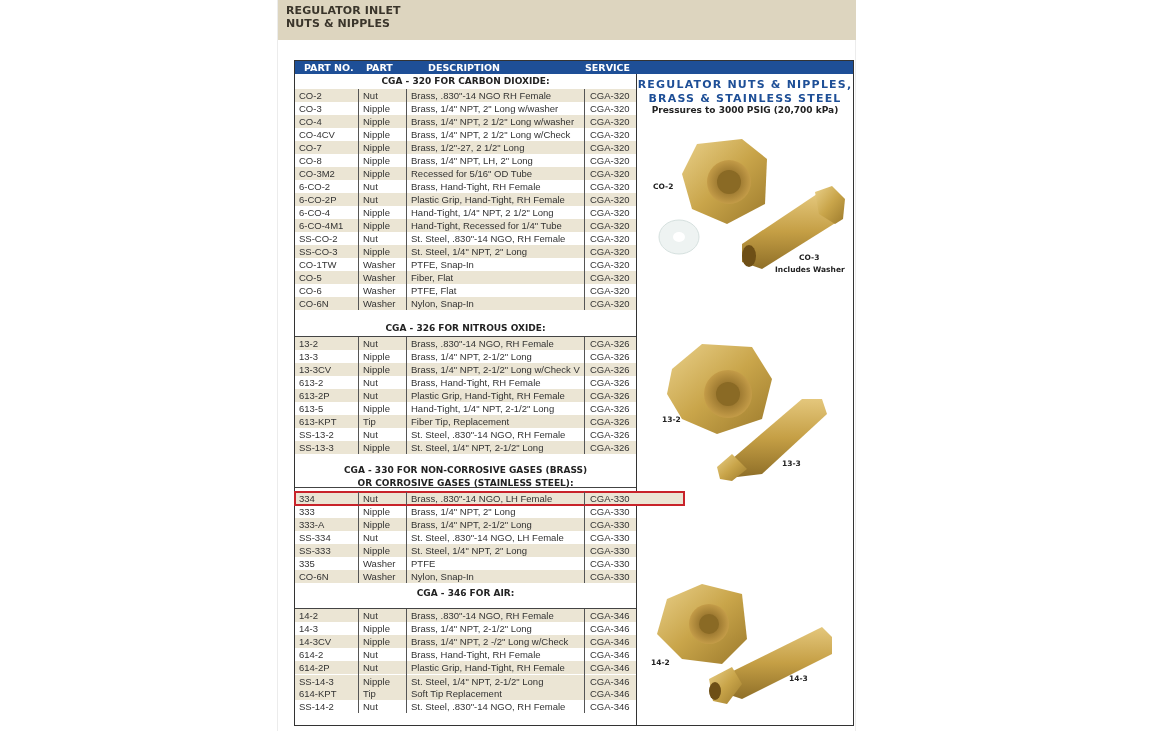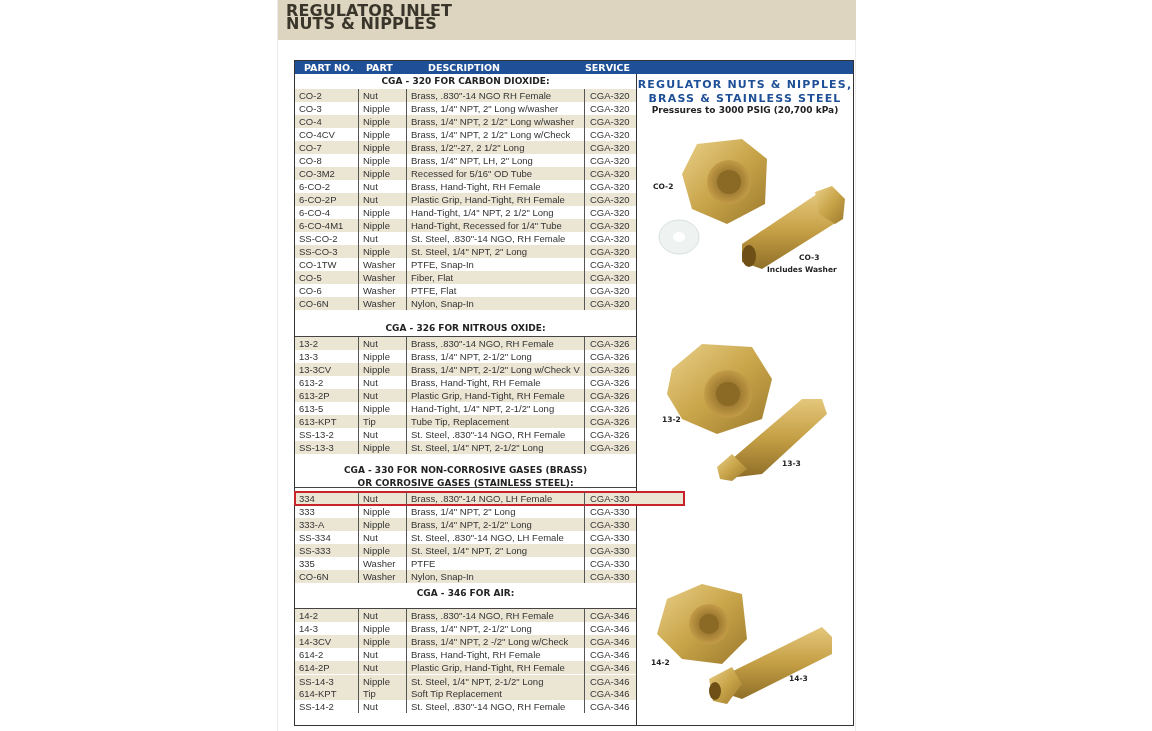--- a/index.html
+++ b/index.html
@@ -2,21 +2,21 @@
 <html><head>
 <meta charset="utf-8">
 <style>
   html, body { margin:0; padding:0; }
   body { width:1152px; height:731px; background:#ffffff; position:relative; overflow:hidden;
          font-family:"Liberation Sans", sans-serif; }
   .page { position:absolute; left:277px; top:0; width:579px; height:731px; background:#ffffff;
           border-left:1px solid #ececec; border-right:1px solid #ececec; box-sizing:border-box; }
   .banner { position:absolute; left:0; top:0; width:578px; height:40px; background:#ddd5bf; }
   .banner-title { position:absolute; left:8px; top:4px; font-family:"DejaVu Sans", sans-serif; font-weight:bold;
-                  font-size:16px; line-height:13px; color:#3a352b; letter-spacing:0.1px; }
+                  font-size:11px; line-height:13px; color:#3a352b; letter-spacing:0.1px; }
   .frame { position:absolute; left:294px; top:60px; width:560px; height:666px;
            border:1.5px solid #333; box-sizing:border-box; background:#fff; }
   .blue-bar { position:absolute; left:0; top:0; right:0; height:13px; background:#1e4f97; }
   .th { position:absolute; top:0; height:13px; line-height:13px; color:#fff; font-weight:bold;
         font-family:"DejaVu Sans", sans-serif; font-size:9.5px; }
   .left { position:absolute; left:0; top:13px; width:341px; bottom:0; border-right:1.5px solid #333; }
   .sect { position:absolute; left:0; width:341px; text-align:center; font-family:"DejaVu Sans", sans-serif;
           font-weight:bold; font-size:9px; color:#222; line-height:13px; border-bottom:1px solid #444; box-sizing:border-box; }
   .row { position:absolute; left:0; width:341px; height:13px; font-size:9.5px; line-height:13px; color:#333; }
   .row.alt { background:#ebe5d4; }
@@ -196,21 +196,21 @@
       </div>
       <div class="row" style="top: 328px;">
         <span class="c1">613-5</span>
         <span class="c2">Nipple</span>
         <span class="c3">Hand-Tight, 1/4" NPT, 2-1/2" Long</span>
         <span class="c4">CGA-326</span>
       </div>
       <div class="row alt" style="top: 341px;">
         <span class="c1">613-KPT</span>
         <span class="c2">Tip</span>
-        <span class="c3">Tube Tip, Replacement</span>
+        <span class="c3">Fiber Tip, Replacement</span>
         <span class="c4">CGA-326</span>
       </div>
       <div class="row" style="top: 354px;">
         <span class="c1">SS-13-2</span>
         <span class="c2">Nut</span>
         <span class="c3">St. Steel, .830"-14 NGO, RH Female</span>
         <span class="c4">CGA-326</span>
       </div>
       <div class="row alt" style="top: 367px;">
         <span class="c1">SS-13-3</span>
@@ -351,21 +351,21 @@
       <circle cx="82" cy="48" r="22" fill="url(#bore)"></circle>
       <circle cx="82" cy="48" r="12" fill="#8a6a25"></circle>
       <ellipse cx="32" cy="103" rx="20" ry="17" fill="#eef3f2" stroke="#d6e1df"></ellipse>
       <ellipse cx="32" cy="103" rx="6" ry="5" fill="#ffffff"></ellipse>
       <polygon points="95,110 170,60 190,72 190,88 115,135 95,128" fill="url(#brassB)"></polygon>
       <polygon points="168,58 185,52 198,65 196,85 188,90 172,80" fill="url(#brassA)"></polygon>
       <ellipse cx="102" cy="122" rx="7" ry="11" fill="#6e4f16"></ellipse>
     </svg>
     <span class="plabel" style="left:16px;top:108px">CO-2</span>
     <span class="plabel" style="left:162px;top:179px">CO-3</span>
-    <span class="plabel" style="left:130px;top:191px">Includes Washer</span>
+    <span class="plabel" style="left:138px;top:191px">Includes Washer</span>
 
     <svg class="prod" style="left:25px;top:265px" width="180" height="150">
       <polygon points="10,30 40,5 90,8 110,40 100,80 55,95 20,80 5,55" fill="url(#brassA)"></polygon>
       <circle cx="66" cy="55" r="24" fill="url(#bore)"></circle>
       <circle cx="66" cy="55" r="12" fill="#8a6a25"></circle>
       <polygon points="70,120 140,60 160,60 165,75 100,135 75,138" fill="url(#brassB)"></polygon>
       <polygon points="55,128 70,115 85,130 70,142 58,140" fill="url(#brassA)"></polygon>
     </svg>
     <span class="plabel" style="left:25px;top:341px">13-2</span>
     <span class="plabel" style="left:145px;top:385px">13-3</span>

